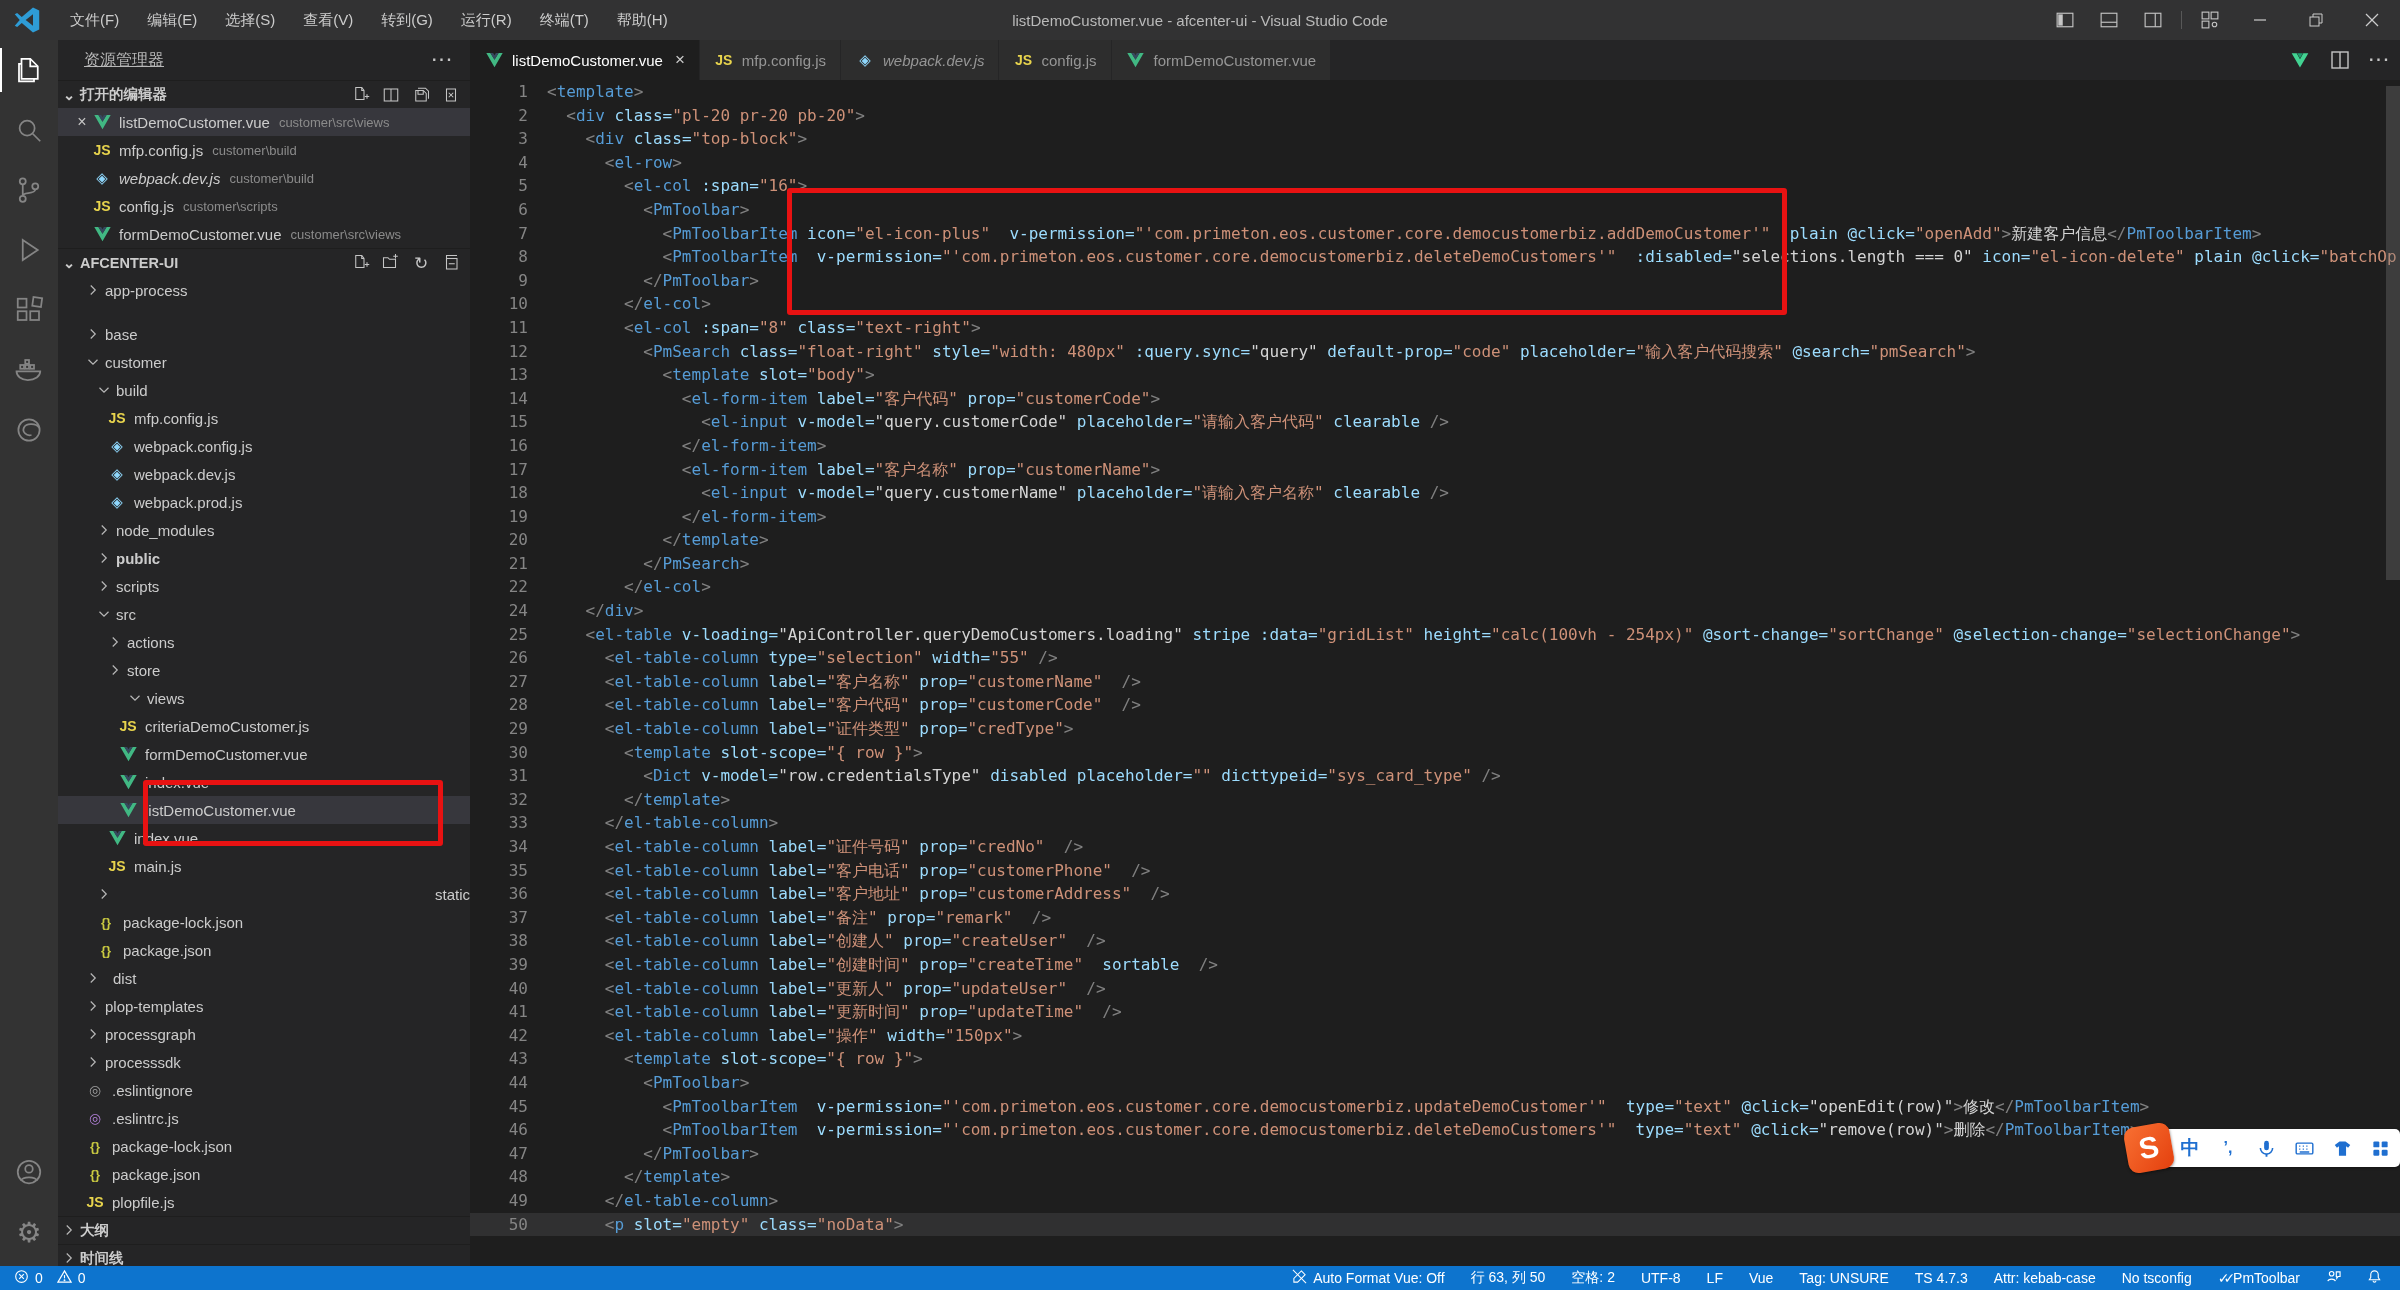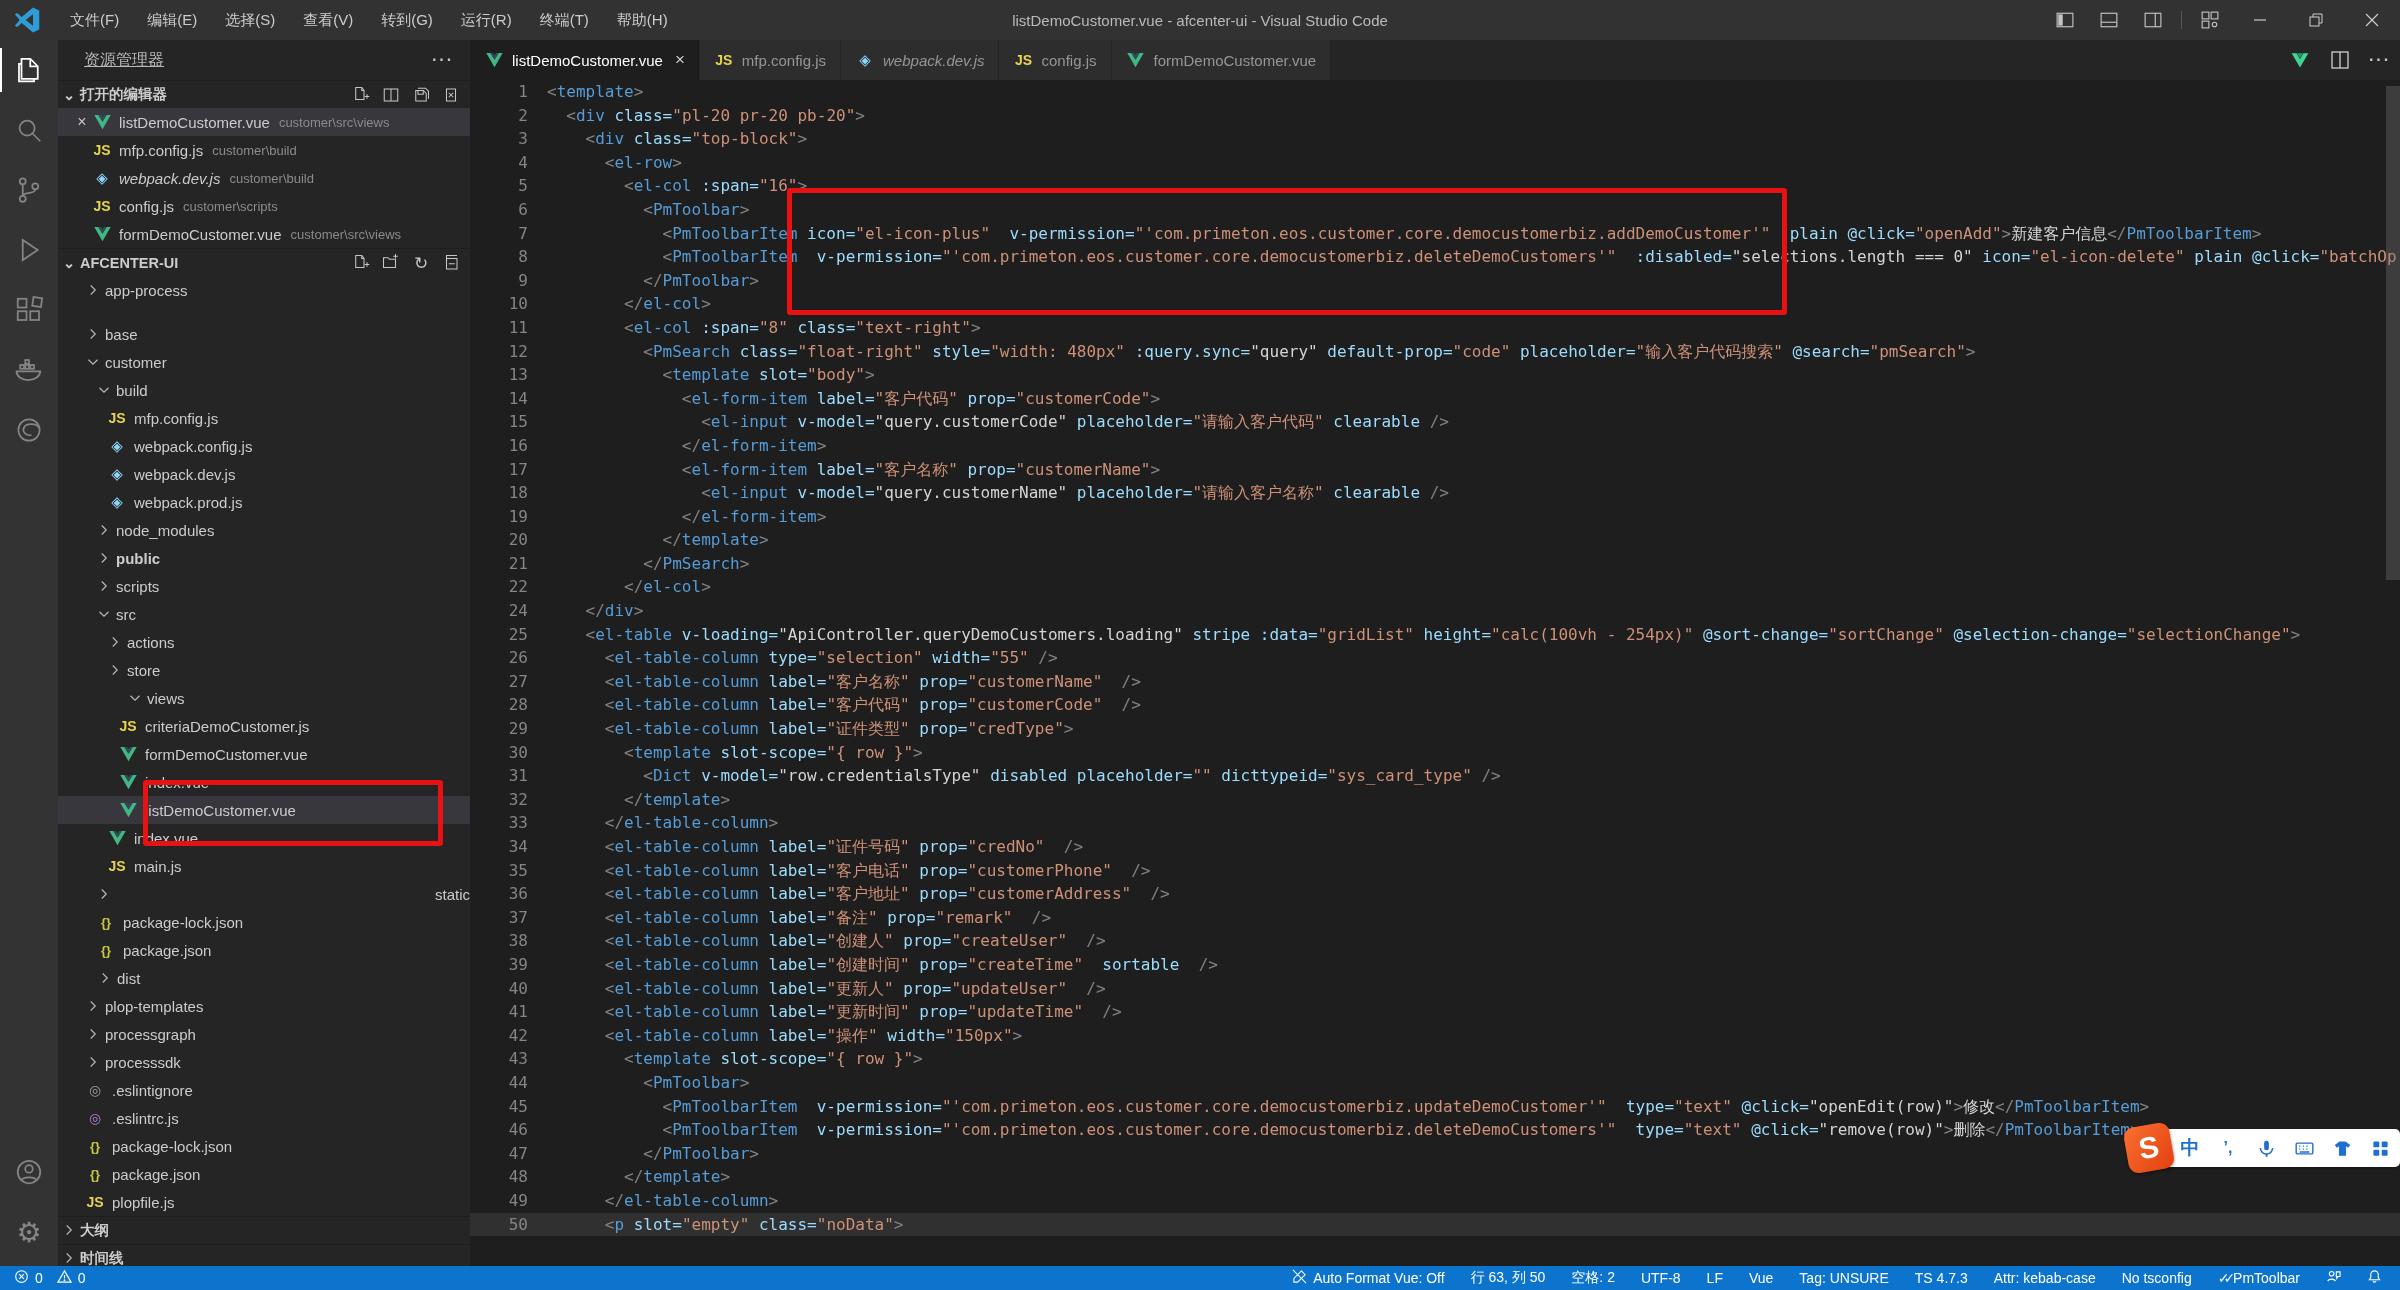--- a/index.html
+++ b/index.html
@@ -495,21 +495,21 @@
             <span class="ico-json">{}</span>
           </span>
           <span class="lbl">package-lock.json</span>
         </div>
         <div class="row" style="padding-left: 38px;">
           <span class="fico">
             <span class="ico-json">{}</span>
           </span>
           <span class="lbl">package.json</span>
         </div>
-        <div class="row" style="padding-left: 39px;">
+        <div class="row" style="padding-left: 27px; gap: 8px;">
           <span class="chev"><svg width="12" height="12" viewBox="0 0 16 16" fill="none" stroke="#b8b8b8" stroke-width="1.6">
               <polyline points="5,2 11,8 5,14"></polyline>
             </svg></span>
           <span class="lbl">dist</span>
         </div>
         <div class="row" style="padding-left: 27px;">
           <span class="chev"><svg width="12" height="12" viewBox="0 0 16 16" fill="none" stroke="#b8b8b8" stroke-width="1.6">
               <polyline points="5,2 11,8 5,14"></polyline>
             </svg></span>
           <span class="lbl">plop-templates</span>

